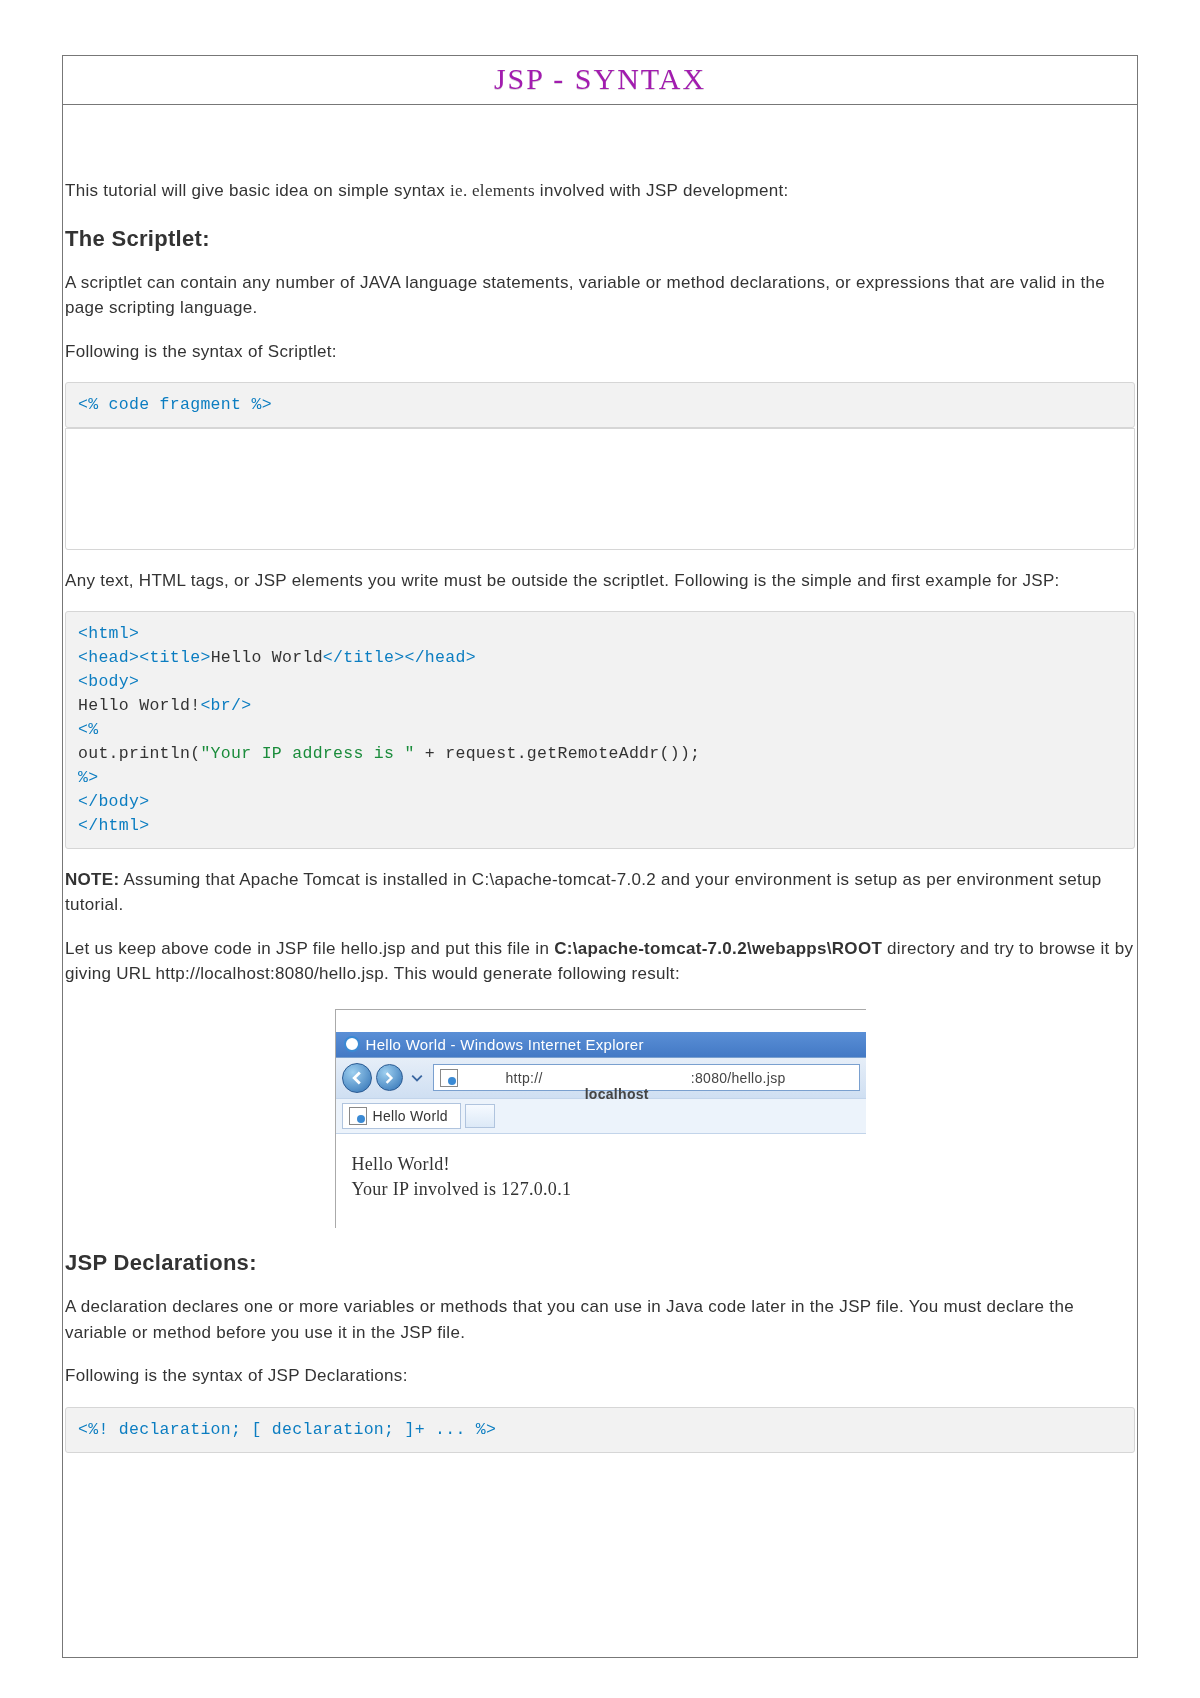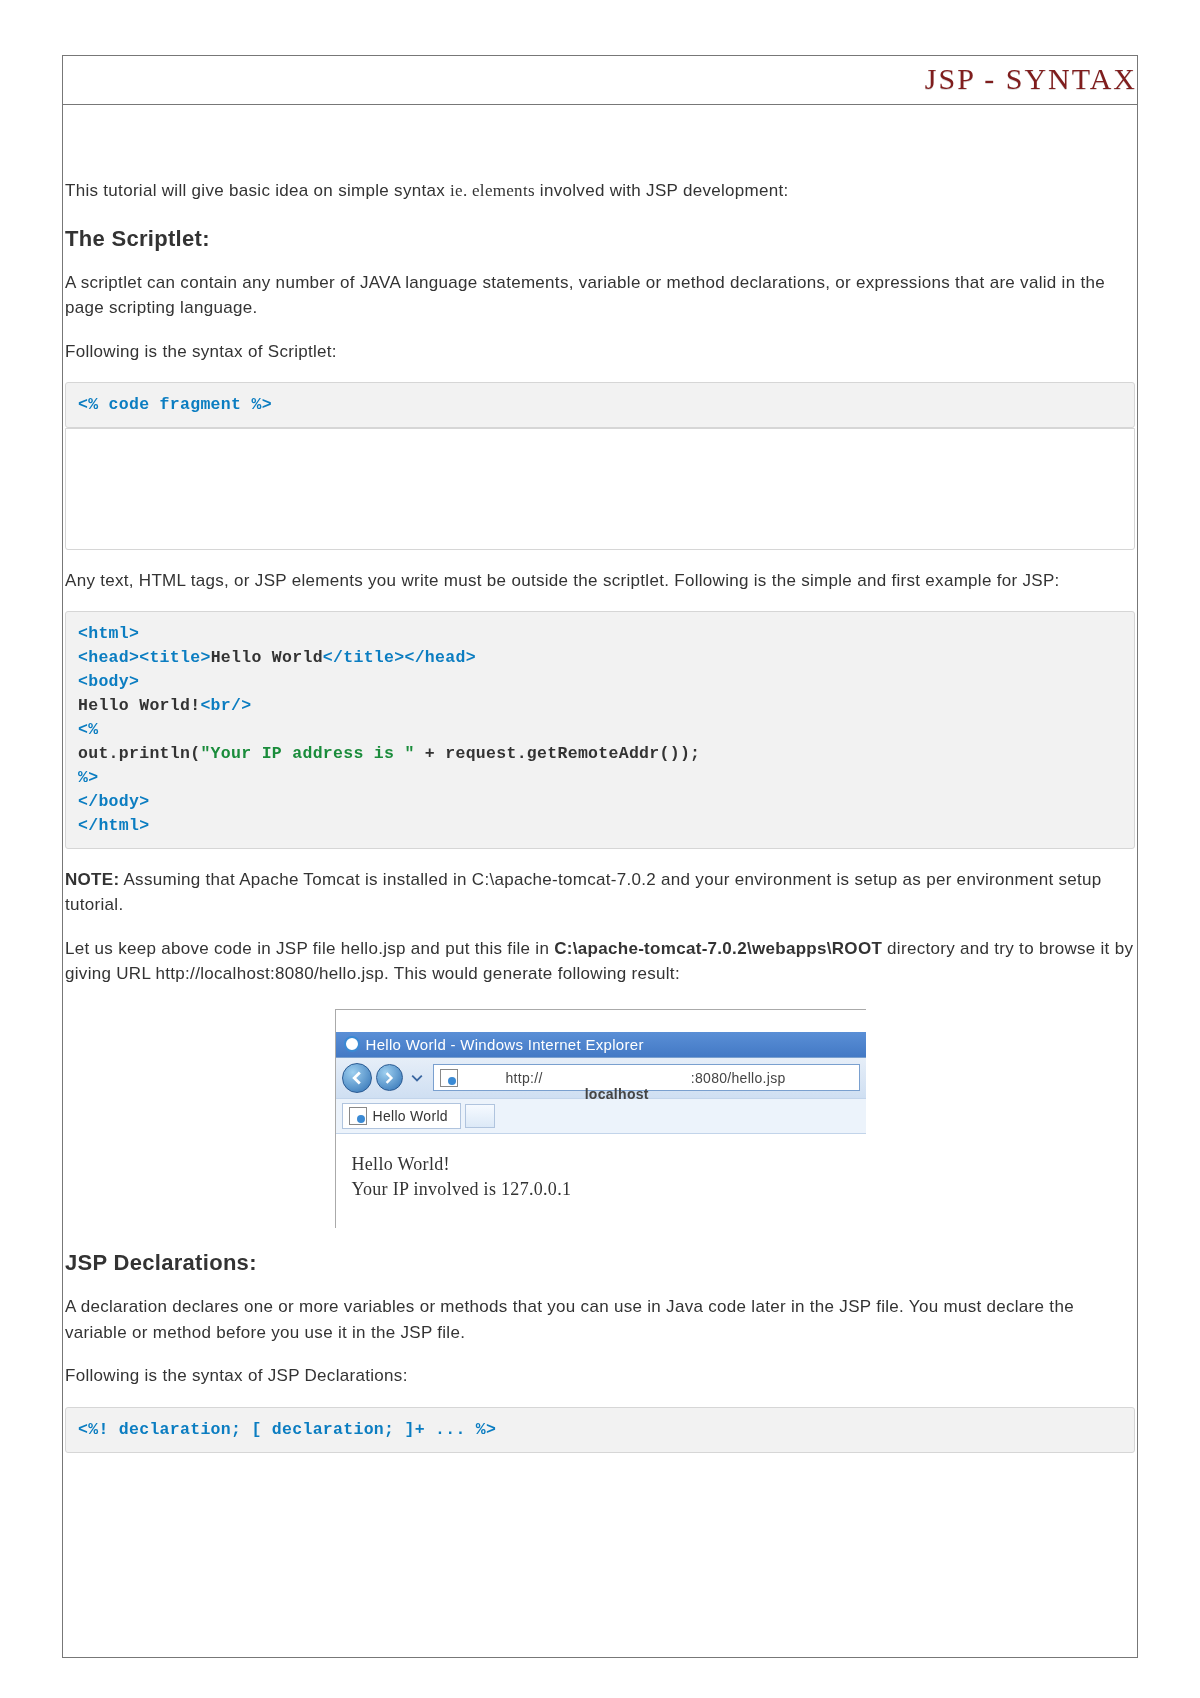--- a/index.html
+++ b/index.html
@@ -20,26 +20,26 @@
   }
   .content-frame {
     border: 1px solid #777;
     box-sizing: border-box;
     width: 100%;
     min-height: 100%;
     padding: 0;
   }
   .title-box {
     border-bottom: 1px solid #777;
-    text-align: right;
+    text-align: center;
     font-size: 30px;
     letter-spacing: 2px;
     padding: 6px 0 8px 0;
     font-family: Georgia, 'Times New Roman', serif;
-    color: #7f1d1d;
+    color: #a21caf;
     text-shadow: 0 1px 0 rgba(0,0,0,0.15);
   }
   .inner {
     padding: 0px 2px 10px 2px;
   }
   p {
     margin: 18px 0;
     line-height: 1.5;
   }
   .h2 {
@@ -53,21 +53,20 @@
     border: 1px solid #d6d6d6;
     border-radius: 3px;
     padding: 10px 12px;
     font-family: "Courier New", monospace;
     font-size: 16.5px;
     white-space: pre;
     line-height: 1.45;
     margin: 8px 0 12px 0;
     color: #333;
     overflow: hidden;
-    font-weight: bold;
   }
   .codeblock .tag   { color: #0b7dc1; }
   .codeblock .str   { color: #1a8c3b; }
   .codeblock .plain { color: #333; }
   .codebar {
     border-top: 1px solid #d6d6d6;
     height: 120px;
     margin-top: -12px;
     margin-bottom: 14px;
     border-left: 1px solid #d6d6d6;

